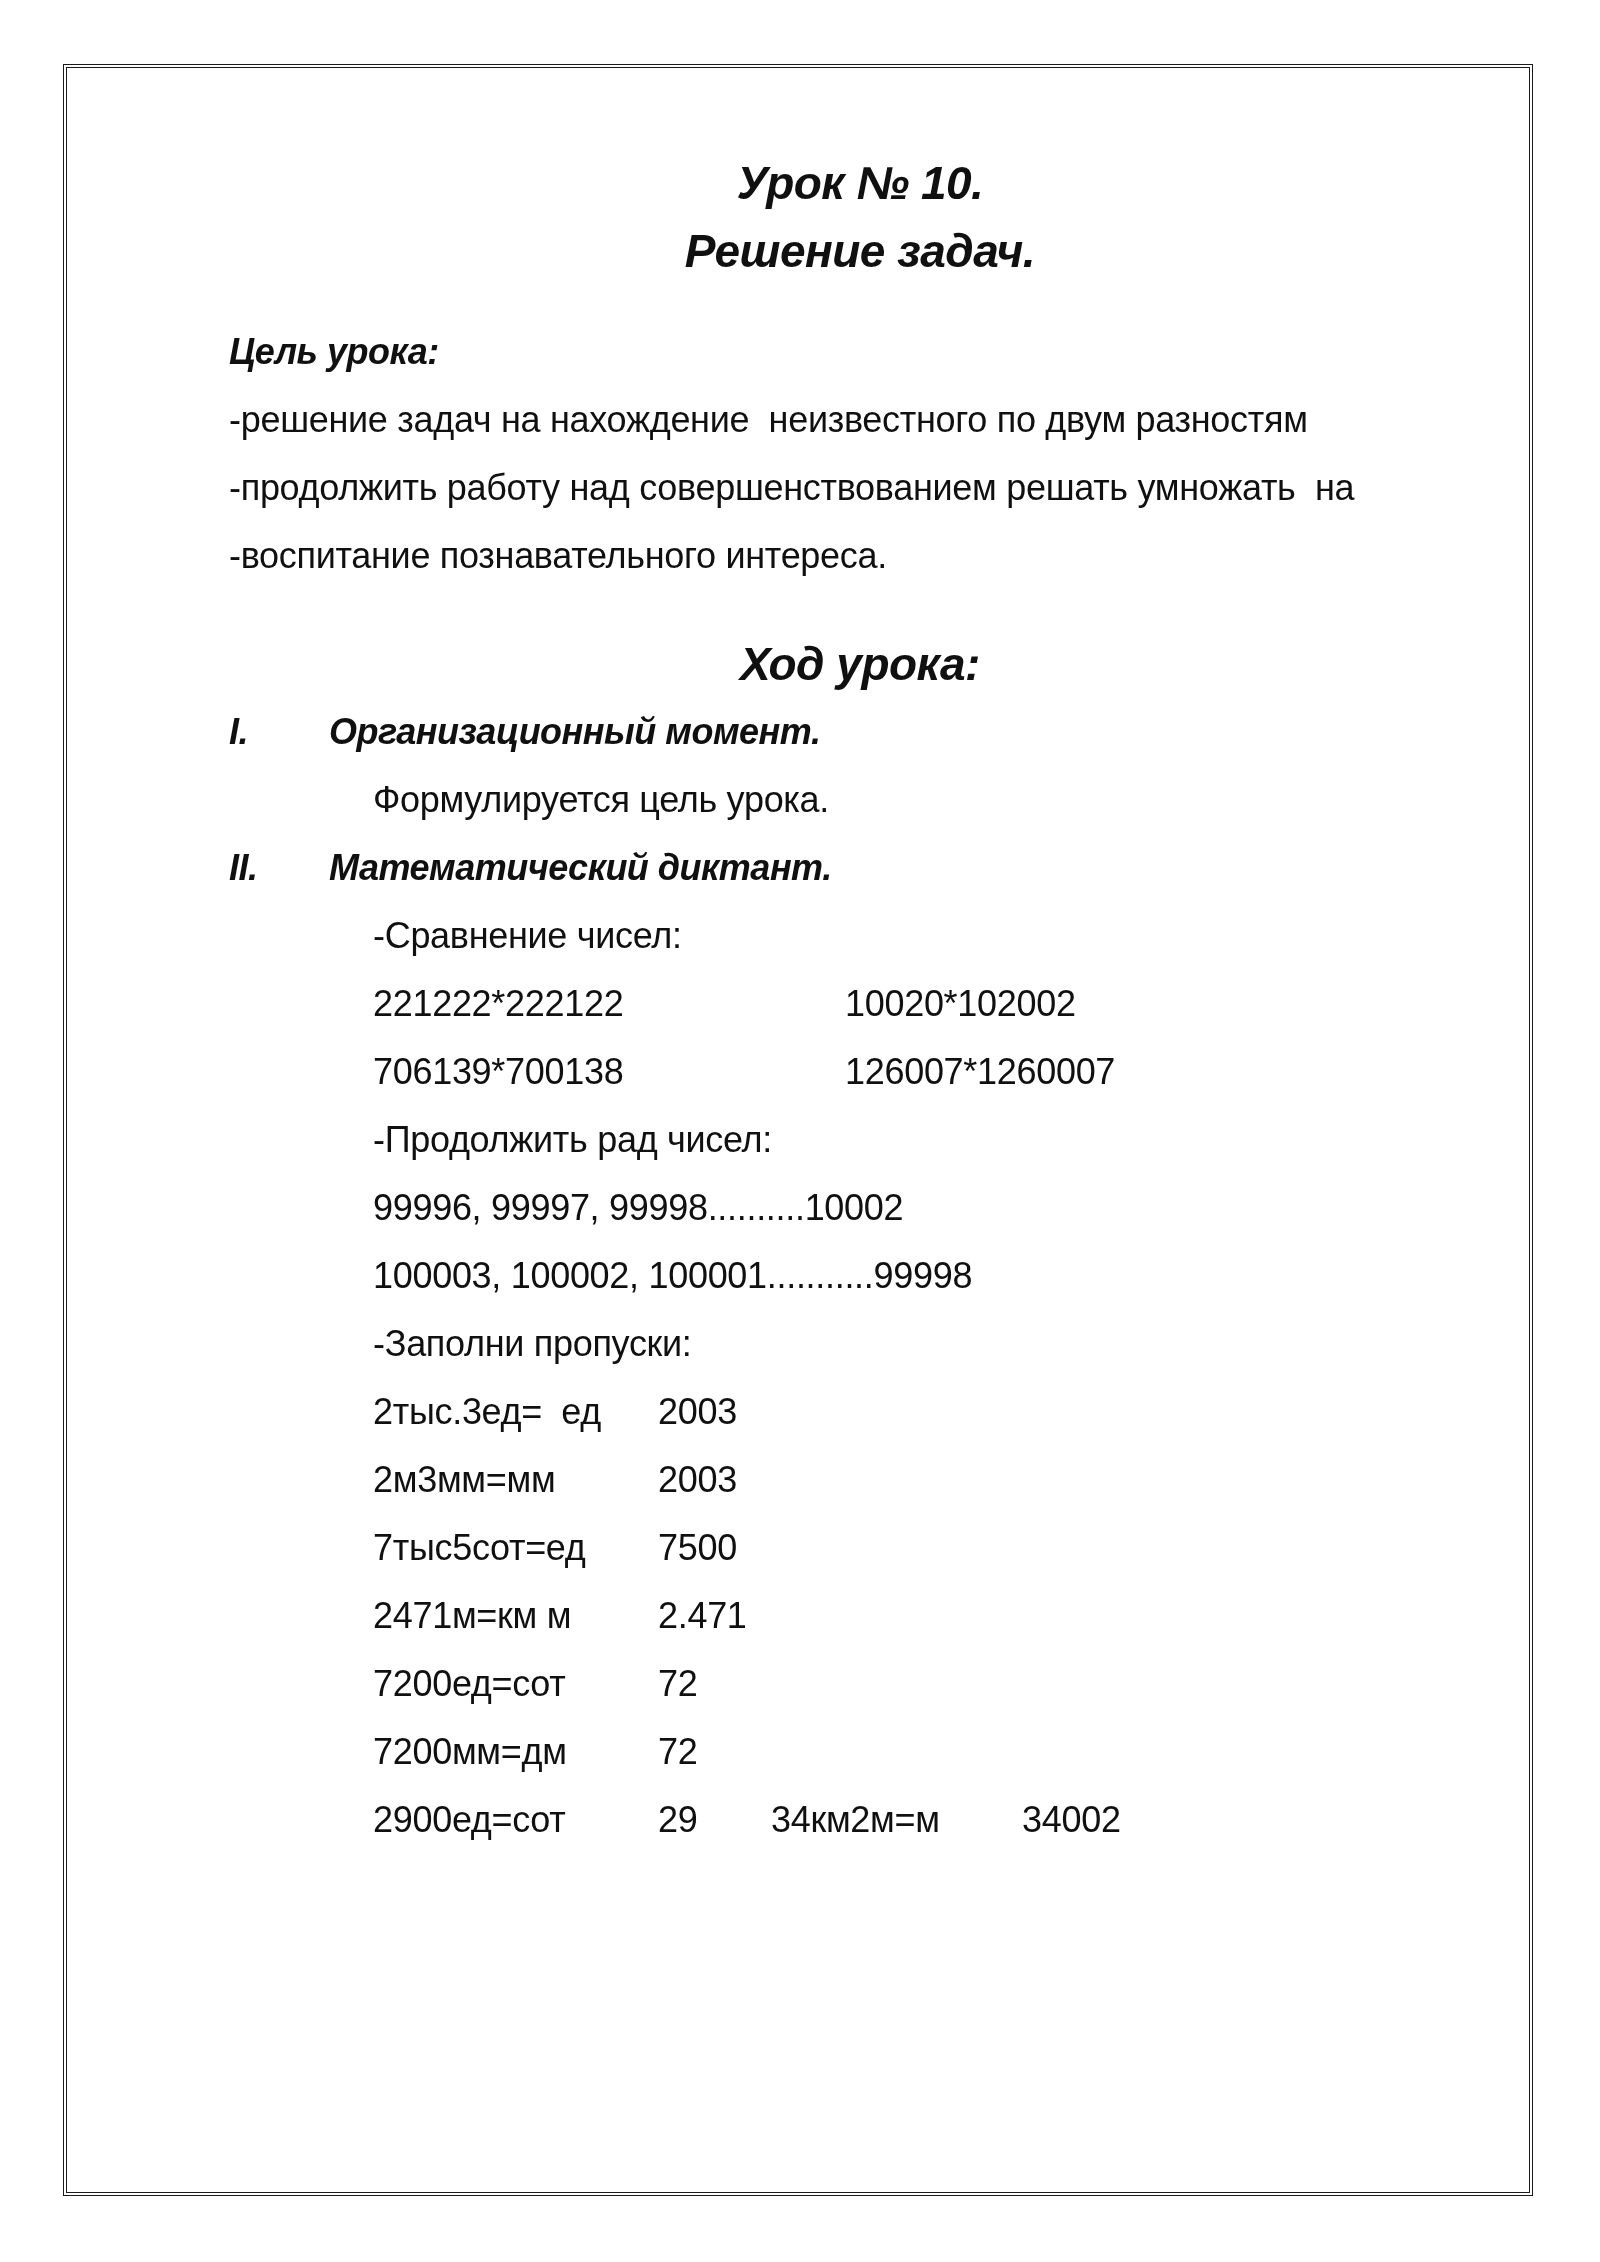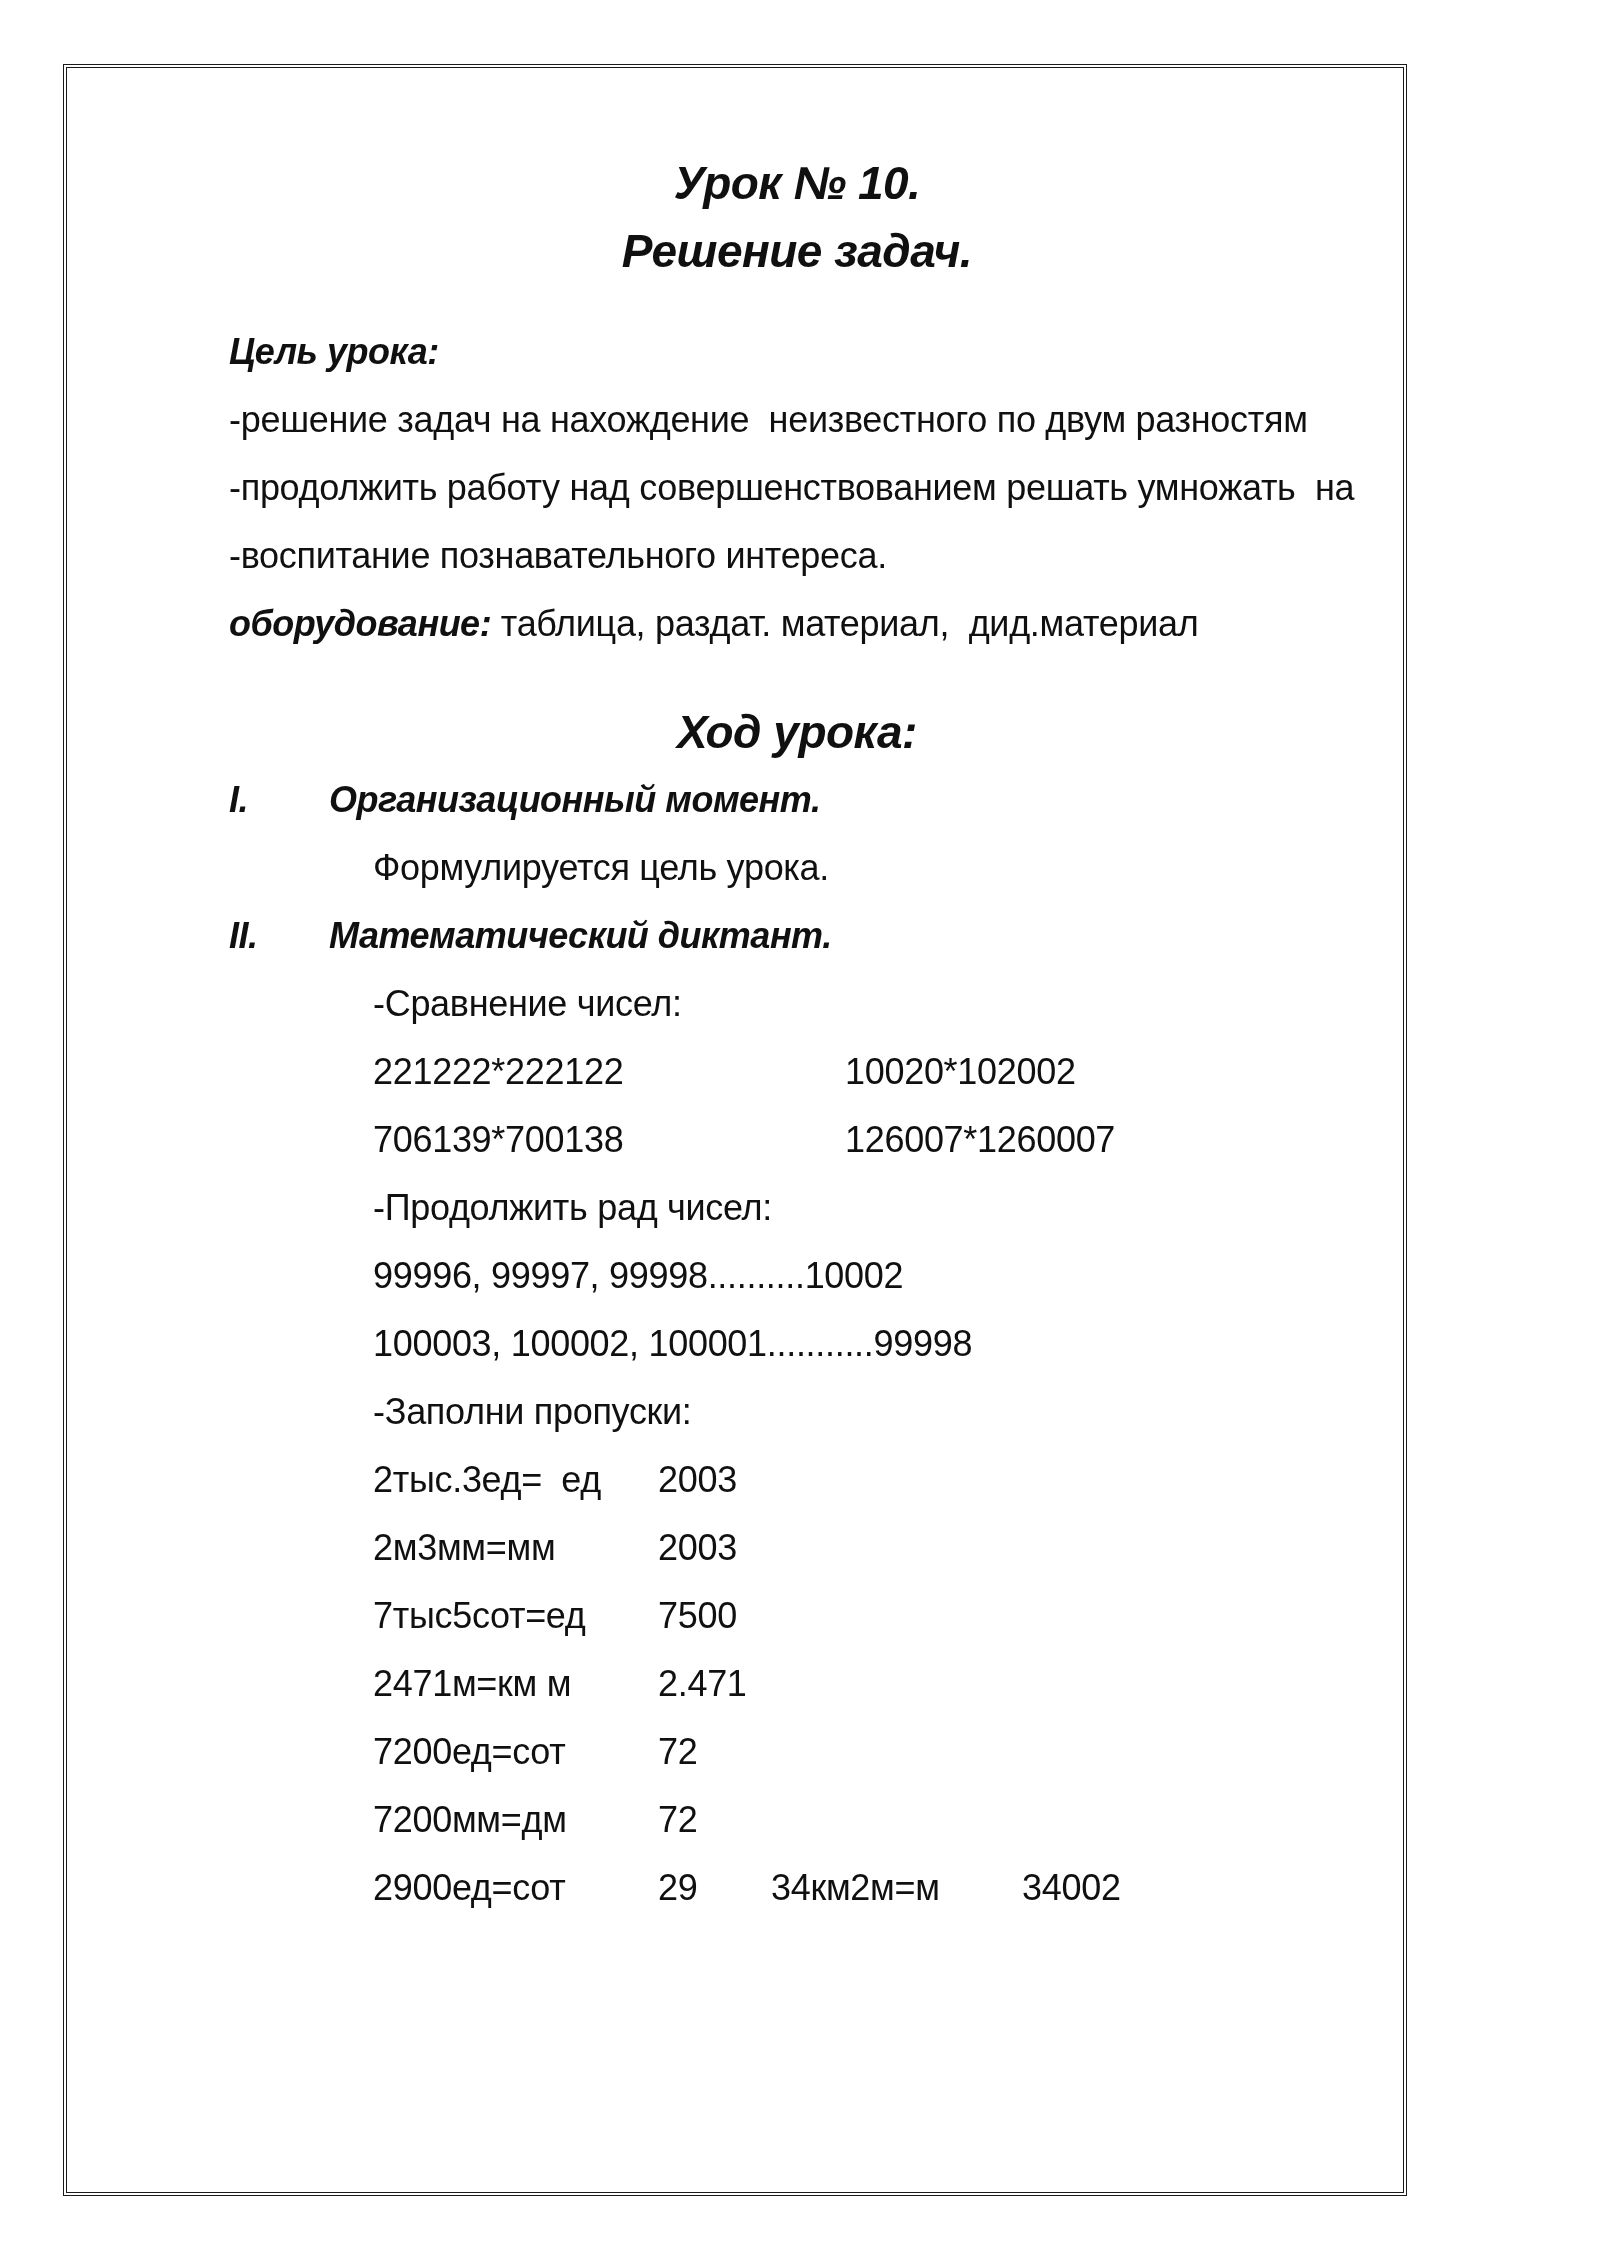--- a/index.html
+++ b/index.html
@@ -5,21 +5,21 @@
   * { margin:0; padding:0; box-sizing:border-box; }
   html,body { width:1600px; height:2262px; background:#ffffff; }
   body {
     font-family:"Liberation Sans","DejaVu Sans",sans-serif;
     color:#101010;
     position:relative;
   }
   .page-frame {
     position:absolute;
     left:63px; top:64px;
-    width:1344px; height:2132px;
+    width:1470px; height:2132px;
     border:4px double #1b1b1b;
     background:#ffffff;
   }
   .content {
     padding:81px 38px 0 162px;
   }
   .line {
     height:68px;
     line-height:68px;
     font-size:36px;
@@ -64,21 +64,20 @@
 
     <div class="line title-line" data-bind="title.line1">Урок № 10.</div>
     <div class="line title-line" data-bind="title.line2">Решение задач.</div>
 
     <div class="line goals-heading"><span class="hdr" data-bind="goals.heading">Цель урока:</span></div>
 
     <div class="line" data-bind="goals.lines.0">-решение задач на нахождение  неизвестного по двум разностям</div>
     <div class="line" data-bind="goals.lines.1">-продолжить работу над совершенствованием решать умножать  на</div>
     <div class="line" data-bind="goals.lines.3">-воспитание познавательного интереса.</div>
 
-    <div class="line"><span class="hdr" data-bind="goals.equipment_label">оборудование:</span><span data-bind="goals.equipment_text"> таблица, раздат. материал,  дид.материал</span></div>
 
     <div class="line title-line hod-heading" data-bind="course.heading">Ход урока:</div>
 
     <div class="line course-item"><span class="num-col" data-bind="course.items.0.num">I.</span><span data-bind="course.items.0.label">Организационный момент.</span></div>
     <div class="line indent" data-bind="dictation.intro">Формулируется цель урока.</div>
 
     <div class="line course-item"><span class="num-col" data-bind="course.items.1.num">II.</span><span data-bind="course.items.1.label">Математический диктант.</span></div>
 
     <div class="line indent" data-bind="dictation.compare_heading">-Сравнение чисел:</div>
     <div class="line indent"><span class="col-left" data-bind="dictation.compare_rows.0.left">221222*222122</span><span data-bind="dictation.compare_rows.0.right">10020*102002</span></div>

